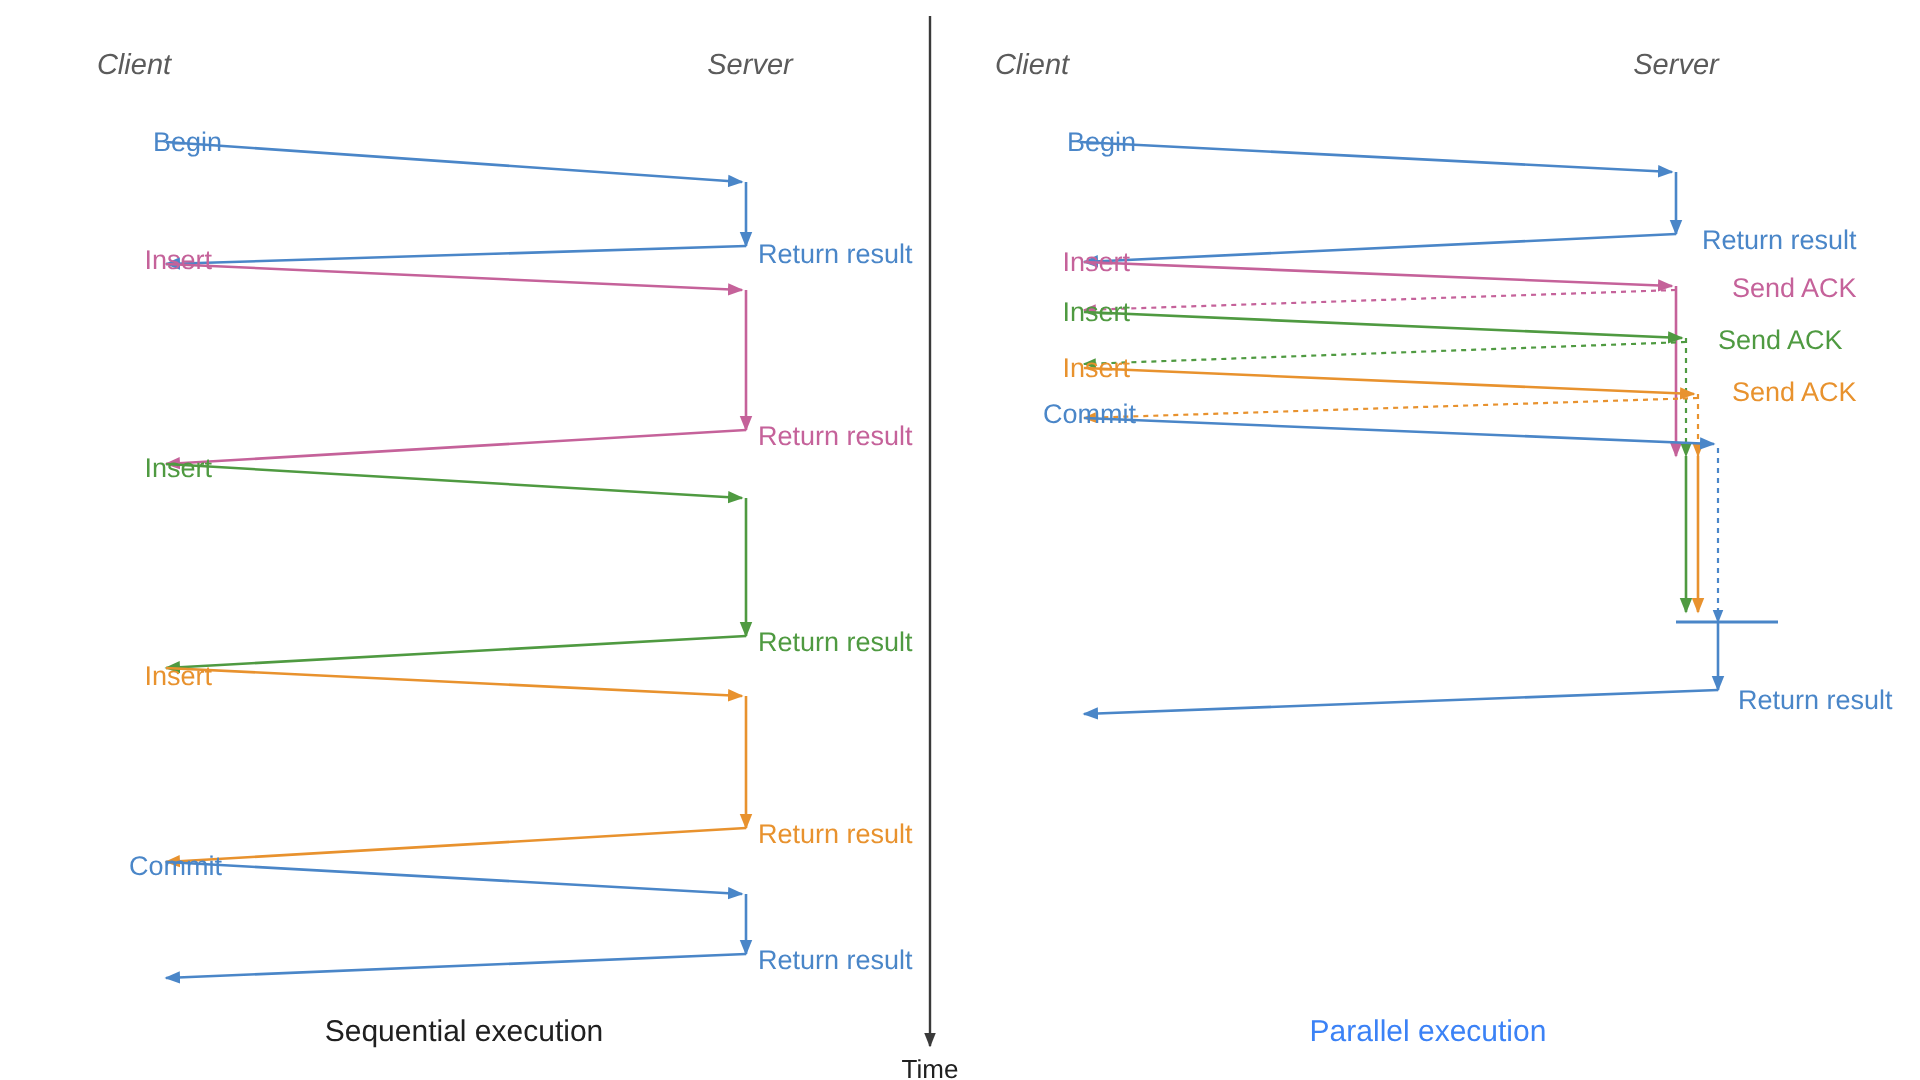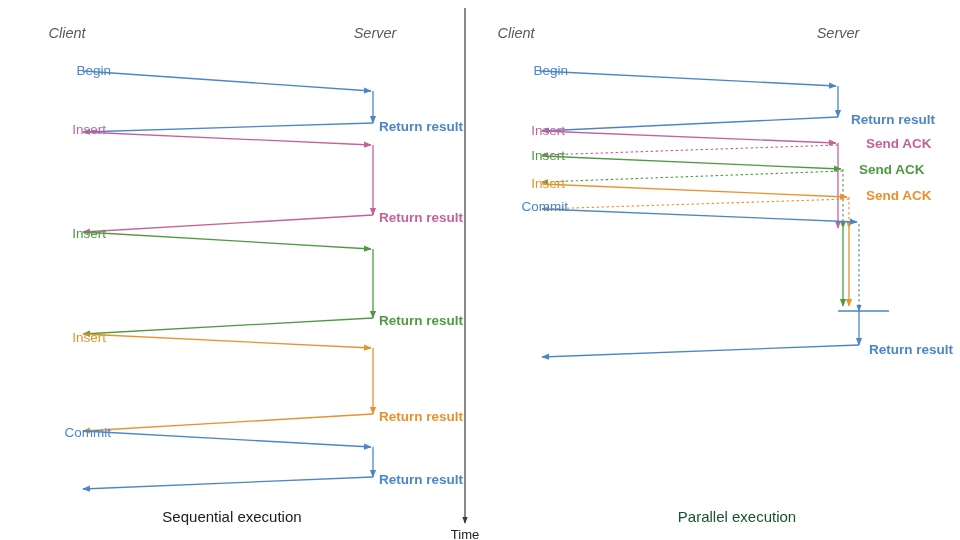--- a/index.html
+++ b/index.html
@@ -2,21 +2,21 @@
 <html><head>
 <meta charset="utf-8">
 <style>
   html,body{margin:0;padding:0;background:#ffffff;}
   body{width:960px;height:540px;overflow:hidden;
        font-family:"Liberation Sans","DejaVu Sans",sans-serif;}
   #stage{position:relative;width:960px;height:455px;background:#fff;}
   svg{position:absolute;left:0;top:0;width:960px;height:540px;}
   .lbl{position:absolute;font-size:13.5px;white-space:nowrap;line-height:1;}
   .lbl.r{transform:translate(-100%,-50%);margin-left:33px;}
-  .lbl.l{transform:translate(0,-50%);font-weight:bold;}
+  .lbl.l{transform:translate(0,-50%);}
   .actor{position:absolute;font-size:14.5px;font-style:italic;color:#5b5b5b;
          transform:translate(-50%,-50%);white-space:nowrap;}
   .caption{position:absolute;font-size:15px;color:#202020;
            transform:translate(-50%,-50%);white-space:nowrap;}
   .timelbl{position:absolute;font-size:13px;color:#202020;
            transform:translate(-50%,0);white-space:nowrap;}
 </style>
 </head>
 <body>
 
@@ -96,17 +96,17 @@
       <div class="lbl r" style="left: 535px; top: 71px; color: rgb(74, 134, 200);">Begin</div>
       <div class="lbl r" style="left: 532px; top: 131px; color: rgb(197, 98, 154);">Insert</div>
       <div class="lbl r" style="left: 532px; top: 156px; color: rgb(79, 154, 65);">Insert</div>
       <div class="lbl r" style="left: 532px; top: 184px; color: rgb(232, 146, 46);">Insert</div>
       <div class="lbl r" style="left: 535px; top: 207px; color: rgb(74, 134, 200);">Commit</div>
       <div class="lbl l" style="left: 851px; top: 120px; color: rgb(74, 134, 200);">Return result</div>
       <div class="lbl l" style="left: 866px; top: 144px; color: rgb(197, 98, 154);">Send ACK</div>
       <div class="lbl l" style="left: 859px; top: 170px; color: rgb(79, 154, 65);">Send ACK</div>
       <div class="lbl l" style="left: 866px; top: 196px; color: rgb(232, 146, 46);">Send ACK</div>
       <div class="lbl l" style="left: 869px; top: 350px; color: rgb(74, 134, 200);">Return result</div>
-      <div class="caption" style="left: 714px; top: 516px; color: #14532d; margin-left: 23px;">Parallel execution</div>
+      <div class="caption" style="left: 714px; top: 516px; color: #3b82f6;">Parallel execution</div>
       <div class="timelbl" style="left: 465px; top: 527px; color: rgb(32, 32, 32);">Time</div>
     </div>
 
 </div>
 
 </body></html>

